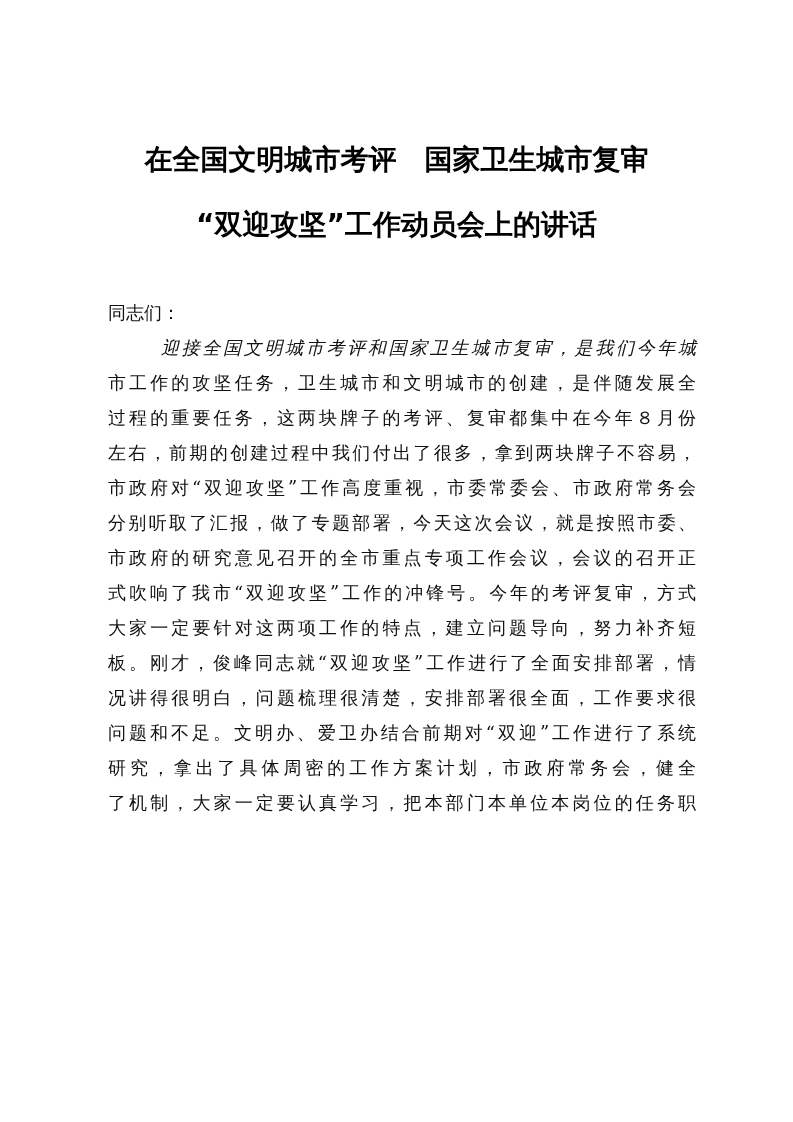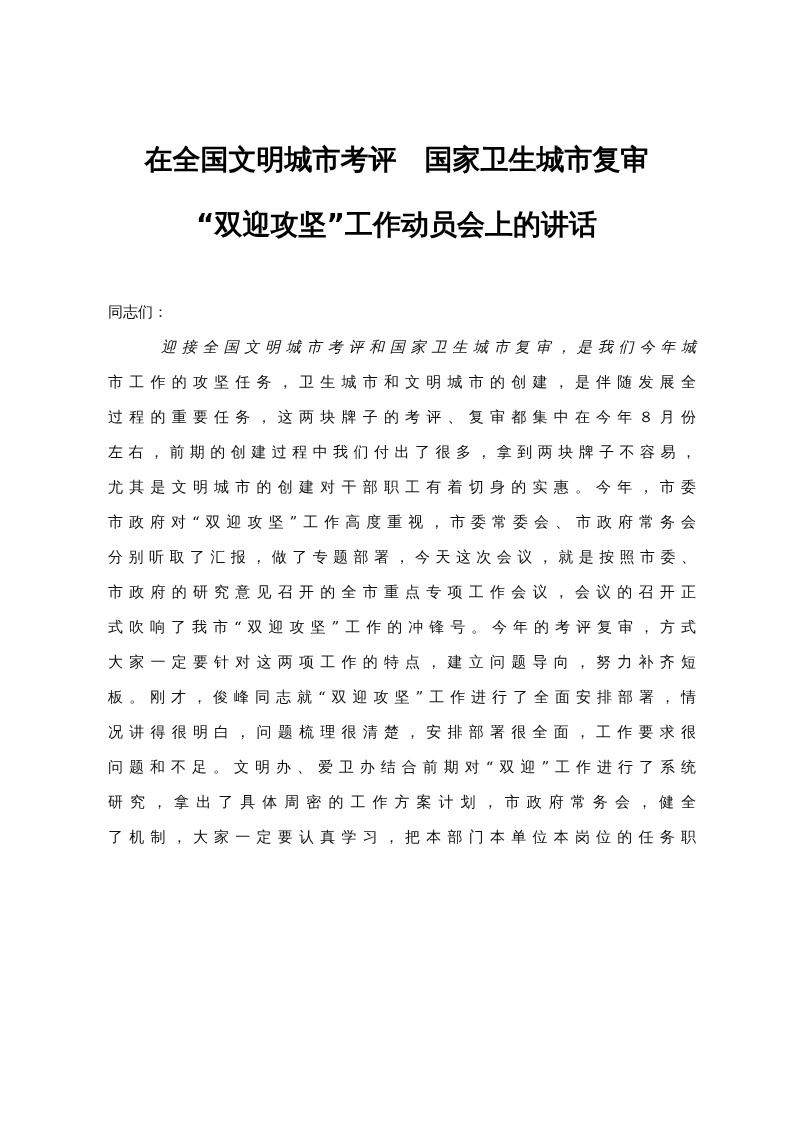--- a/index.html
+++ b/index.html
@@ -7,40 +7,39 @@
   .page { position: absolute; left: 0; top: 0; width: 793px; height: 1122px; background: #fff; }
   .title {
     position: absolute; left: 0; width: 793px; text-align: center;
     font-family: "DejaVu Sans", sans-serif; font-weight: bold;
     font-size: 28px; color: #000; line-height: 38px; letter-spacing: 0px;
   }
   .title.l1 { top: 141px; }
   .title.l2 { top: 189px; margin-top: 17px; }
   .body {
     position: absolute; left: 108px; top: 295px; width: 588px;
-    font-family: "DejaVu Serif", serif; font-size: 15px; color: #111;
+    font-family: "DejaVu Serif", serif; font-size: 18px; color: #111;
   }
   .greet { height: 35px; line-height: 35px; }
   .line { height: 35px; line-height: 35px; white-space: nowrap; text-align: justify; text-align-last: justify; }
   .line.indent { padding-left: 53px; font-style: italic; }
 </style>
 </head>
 <body>
 
 <div class="page">
   <div class="title l1">在全国文明城市考评　国家卫生城市复审</div>
   <div class="title l2">“双迎攻坚”工作动员会上的讲话</div>
 
   <div class="body">
     <div class="greet">同志们：</div>
     <div class="line indent">迎接全国文明城市考评和国家卫生城市复审，是我们今年城</div>
     <div class="line">市工作的攻坚任务，卫生城市和文明城市的创建，是伴随发展全</div>
     <div class="line">过程的重要任务，这两块牌子的考评、复审都集中在今年８月份</div>
     <div class="line">左右，前期的创建过程中我们付出了很多，拿到两块牌子不容易，</div>
-    <div class="line">尤其是文明城市的创建对干部职工有着切身的实惠。今年，市委</div>
     <div class="line">市政府对“双迎攻坚”工作高度重视，市委常委会、市政府常务会</div>
     <div class="line">分别听取了汇报，做了专题部署，今天这次会议，就是按照市委、</div>
     <div class="line">市政府的研究意见召开的全市重点专项工作会议，会议的召开正</div>
     <div class="line">式吹响了我市“双迎攻坚”工作的冲锋号。今年的考评复审，方式</div>
     <div class="line">大家一定要针对这两项工作的特点，建立问题导向，努力补齐短</div>
     <div class="line">板。刚才，俊峰同志就“双迎攻坚”工作进行了全面安排部署，情</div>
     <div class="line">况讲得很明白，问题梳理很清楚，安排部署很全面，工作要求很</div>
     <div class="line">问题和不足。文明办、爱卫办结合前期对“双迎”工作进行了系统</div>
     <div class="line">研究，拿出了具体周密的工作方案计划，市政府常务会，健全</div>
     <div class="line">了机制，大家一定要认真学习，把本部门本单位本岗位的任务职</div>

